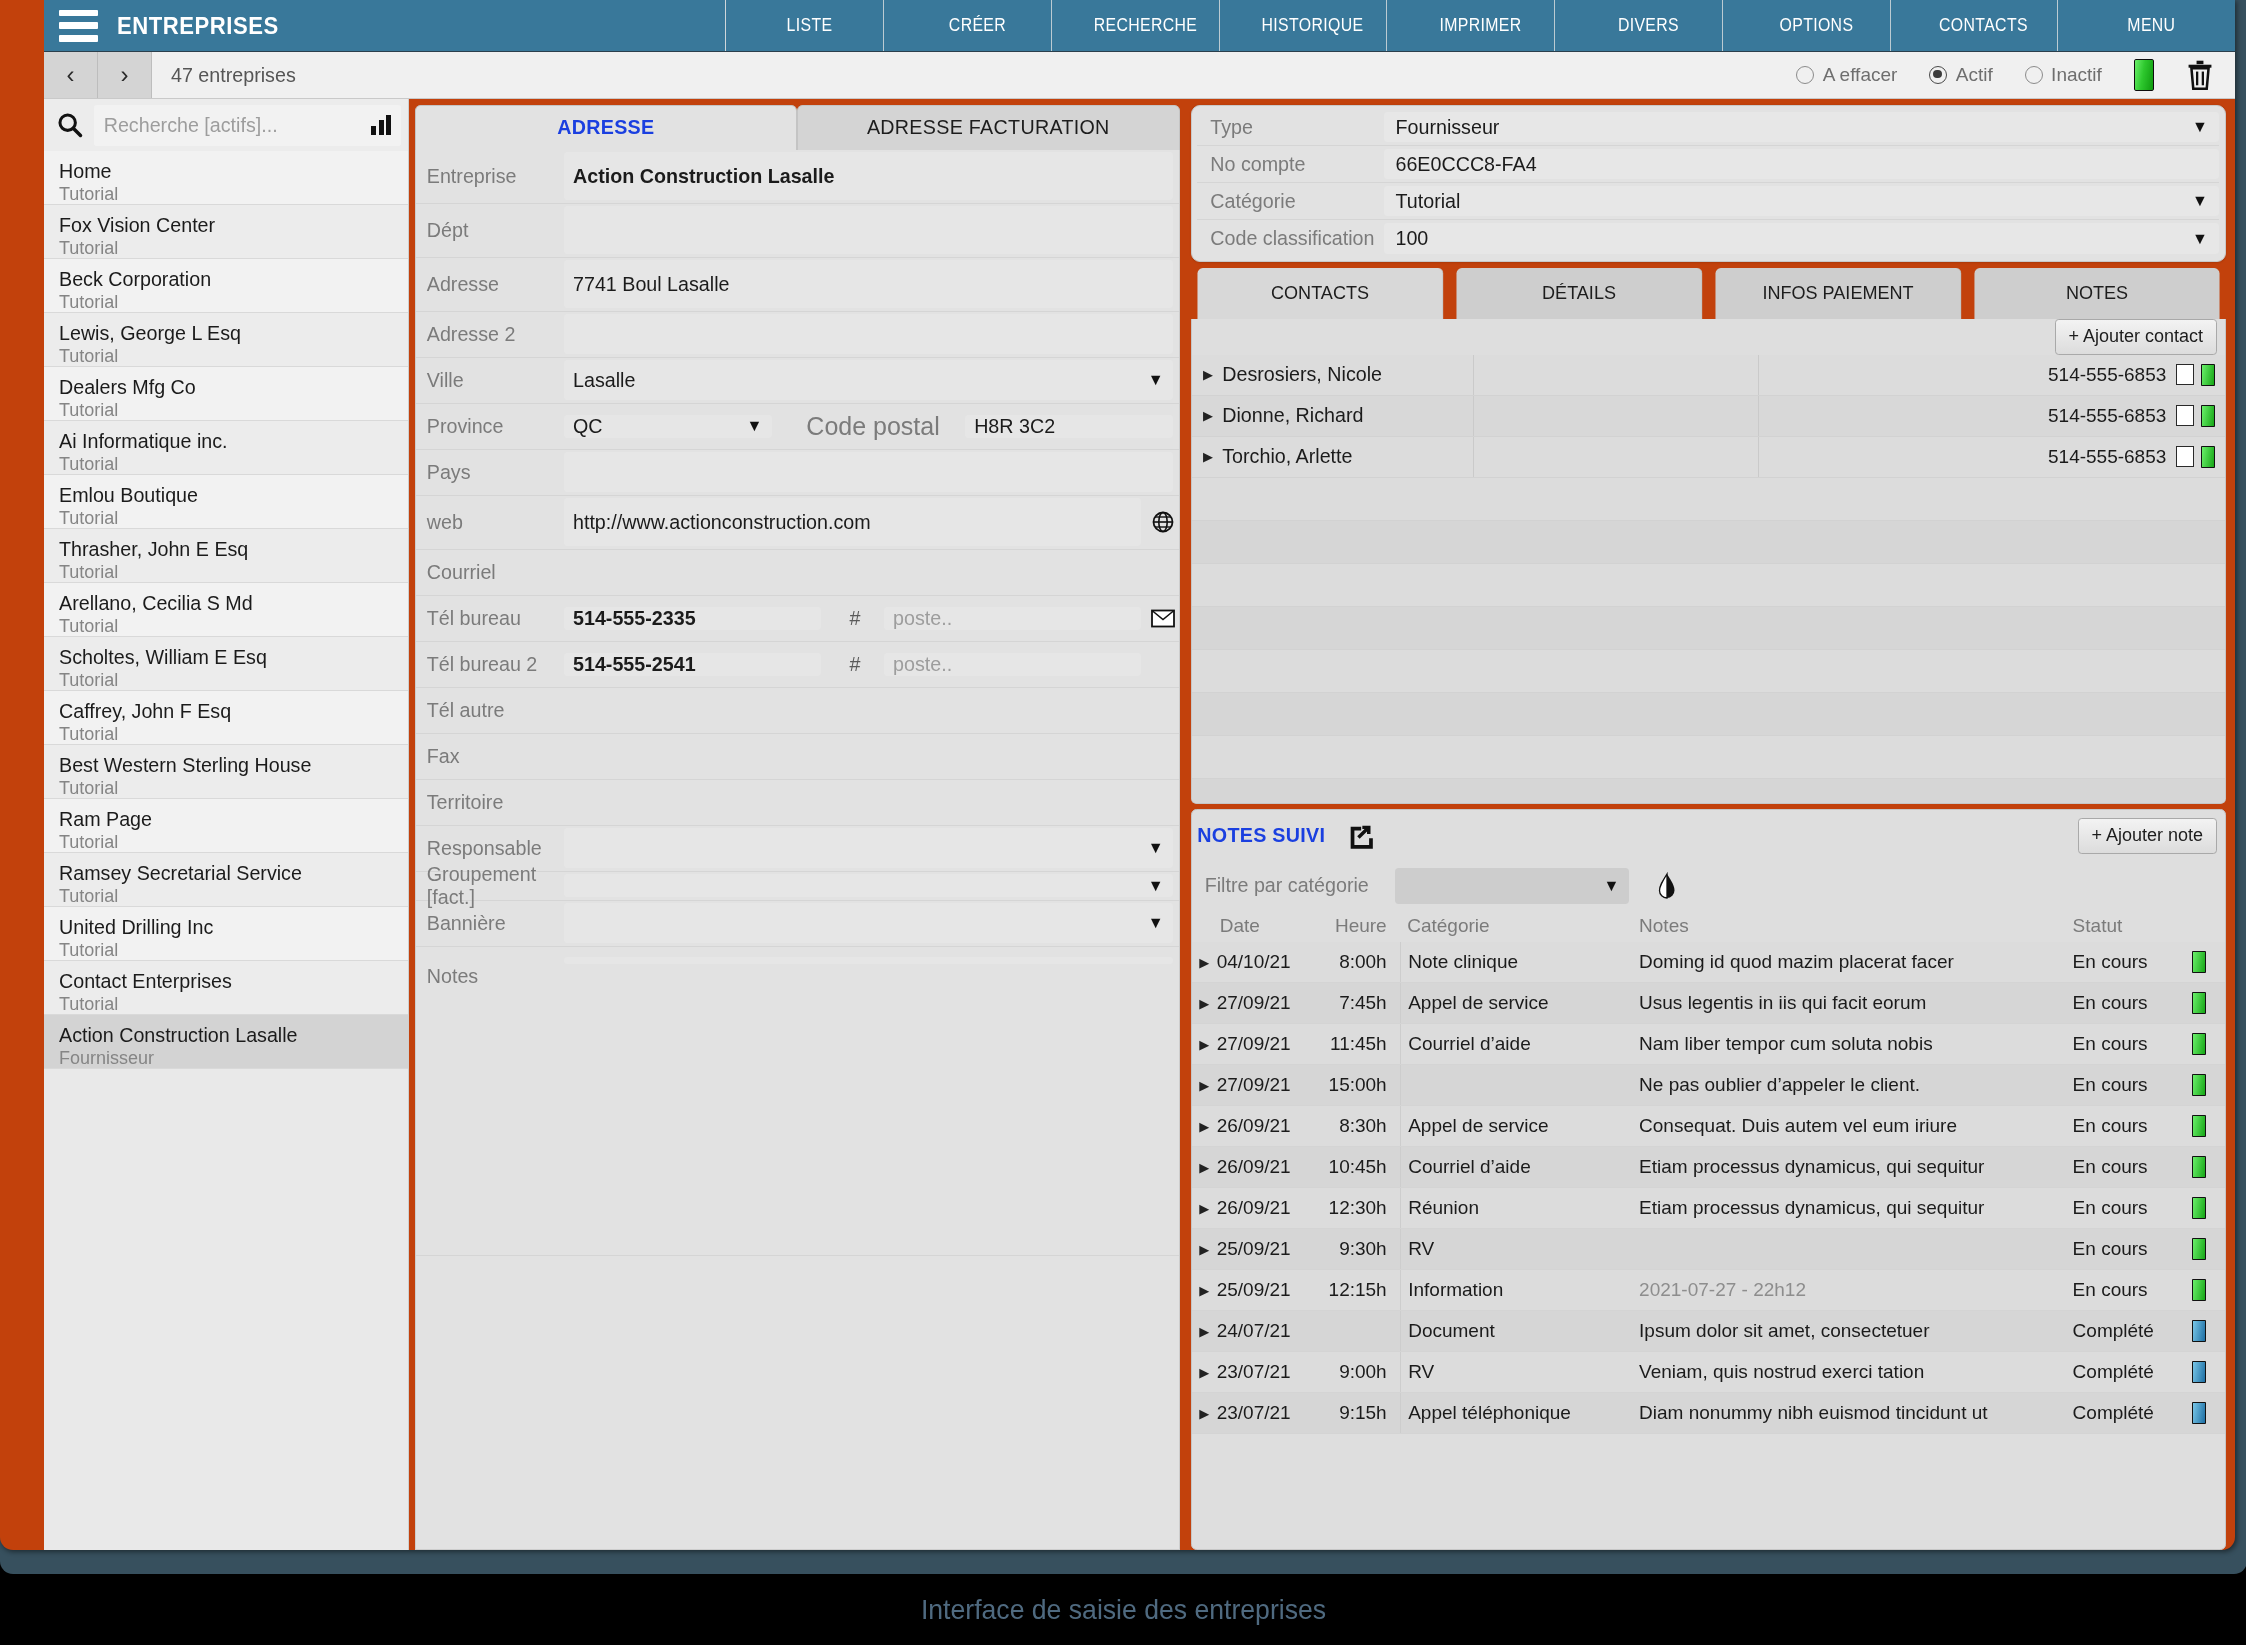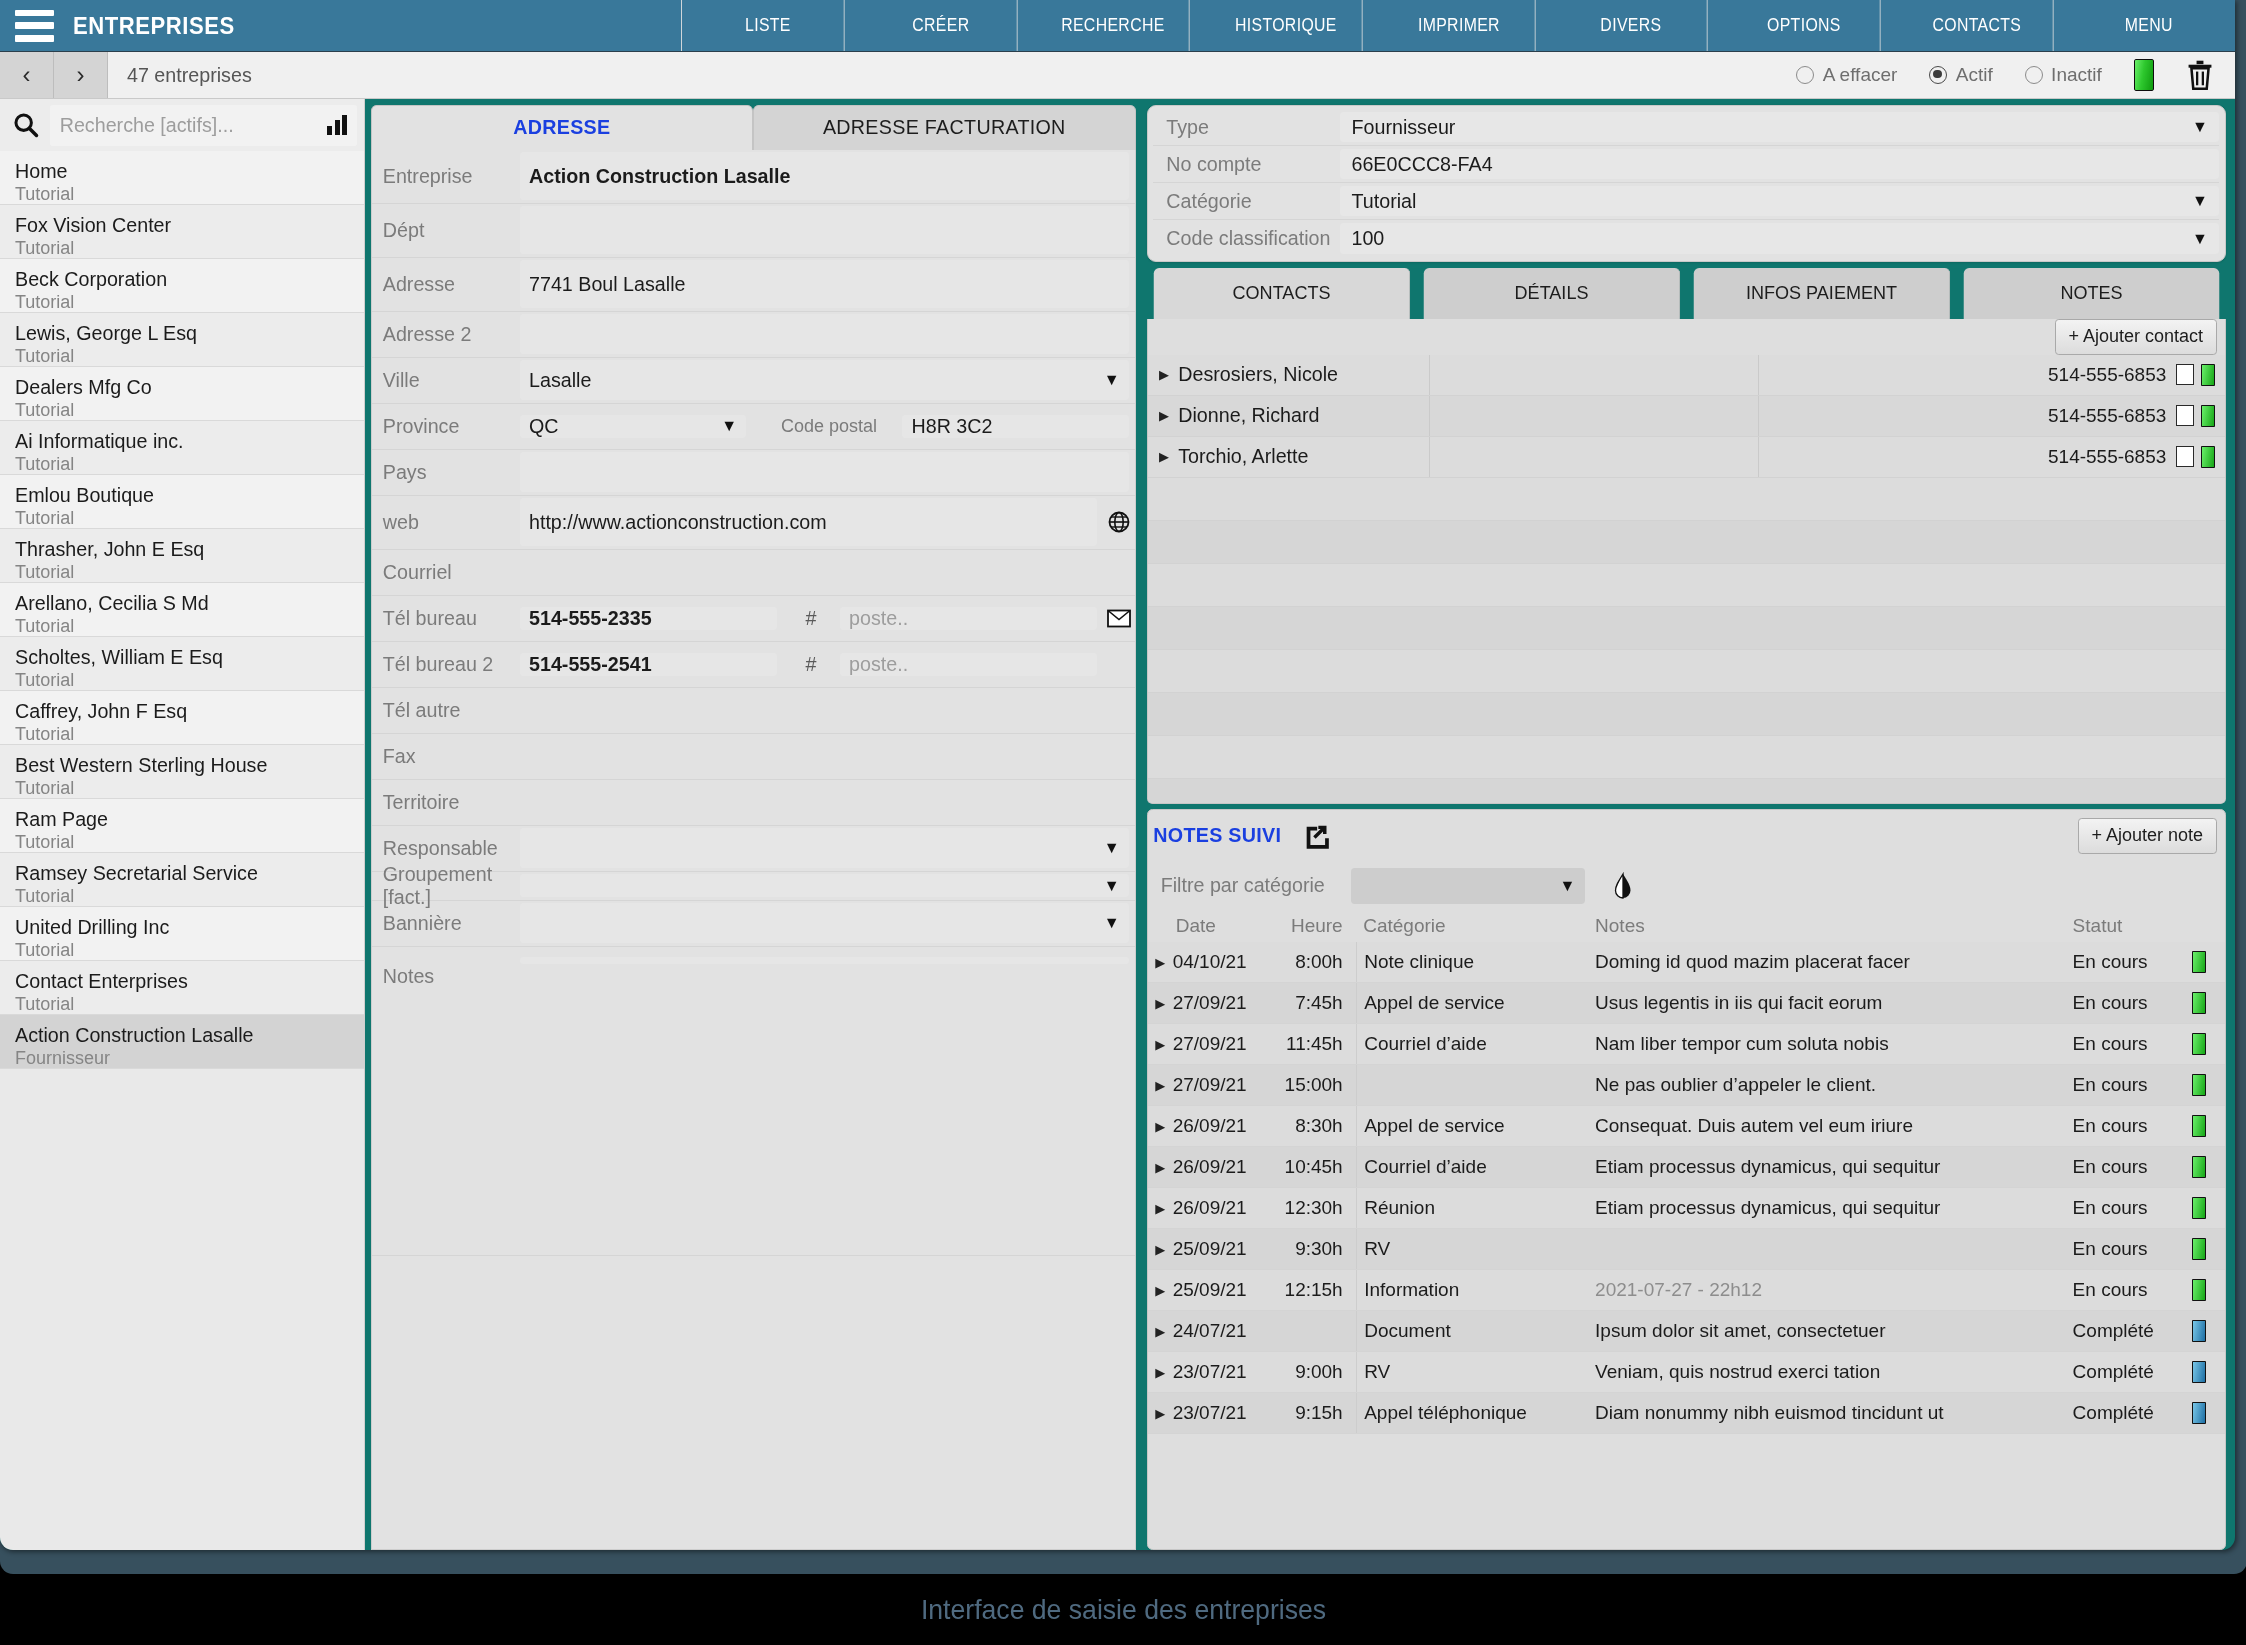--- a/index.html
+++ b/index.html
@@ -12,24 +12,25 @@
   .app {
     position: absolute; left: 0; top: 0;
     width: 2247px; height: 1574px;
     background: #37505e;
     border-radius: 0 0 13px 13px;
     overflow: hidden;
   }
   .window {
     position: absolute; left: 0; top: 0;
     width: 2235px; height: 1550px;
-    background: #0f766e;
+    background: #c2410c;
     border-radius: 0 0 13px 13px;
     overflow: hidden;
     box-shadow: 1.9px 1.9px 5.6px rgba(0,0,0,.45);
+    padding-left: 44px;
   }
 
   
   .topbar {
     display: flex; align-items: stretch;
     height: 52px; background: #39789a;
     border-bottom: 1.9px solid #2b3f4c;
   }
   .brand {
     display: flex; align-items: center; gap: 19px;
@@ -117,21 +118,21 @@
     display: flex; align-items: center; padding: 0 9.4px;
     font-size: 19.7px; color: #1b1b1b;
   }
   .fval.bold { font-weight: bold; }
   .h-tall { height: 54px; }
   .h-mid  { height: 46px; }
   .h-sm   { height: 29px; justify-content: center; }
   .caret { margin-left: auto; font-size: 16px; color: #111; padding-left: 7.5px; }
   .ico-right { width: 32px; display: flex; align-items: center; justify-content: center; }
   .split { display: flex; align-items: center; gap: 12px; flex: 1; }
-  .sub-label { font-size: 18px; color: #7b7b7b; padding: 0 13px 0 17px; }
+  .sub-label { font-size: 25px; color: #7b7b7b; padding: 0 13px 0 17px; }
   .small-box { width: 112px; }
   .hash { font-size: 19.7px; color: #5a5a5a; padding: 0 11.2px; }
   .poste { width: 174px; color: #9d9d9d; }
   .territoire-a { width: 75px; }
   .notesbox { height: 309px; align-items: flex-start; padding-top: 7.5px; }
   .notes-label { align-items: flex-start; padding-top: 11.2px; }
 
   
   .right { flex: 1; padding: 5.6px 9.4px 0 3.7px; display: flex; flex-direction: column; gap: 5.6px; }
   .card {

